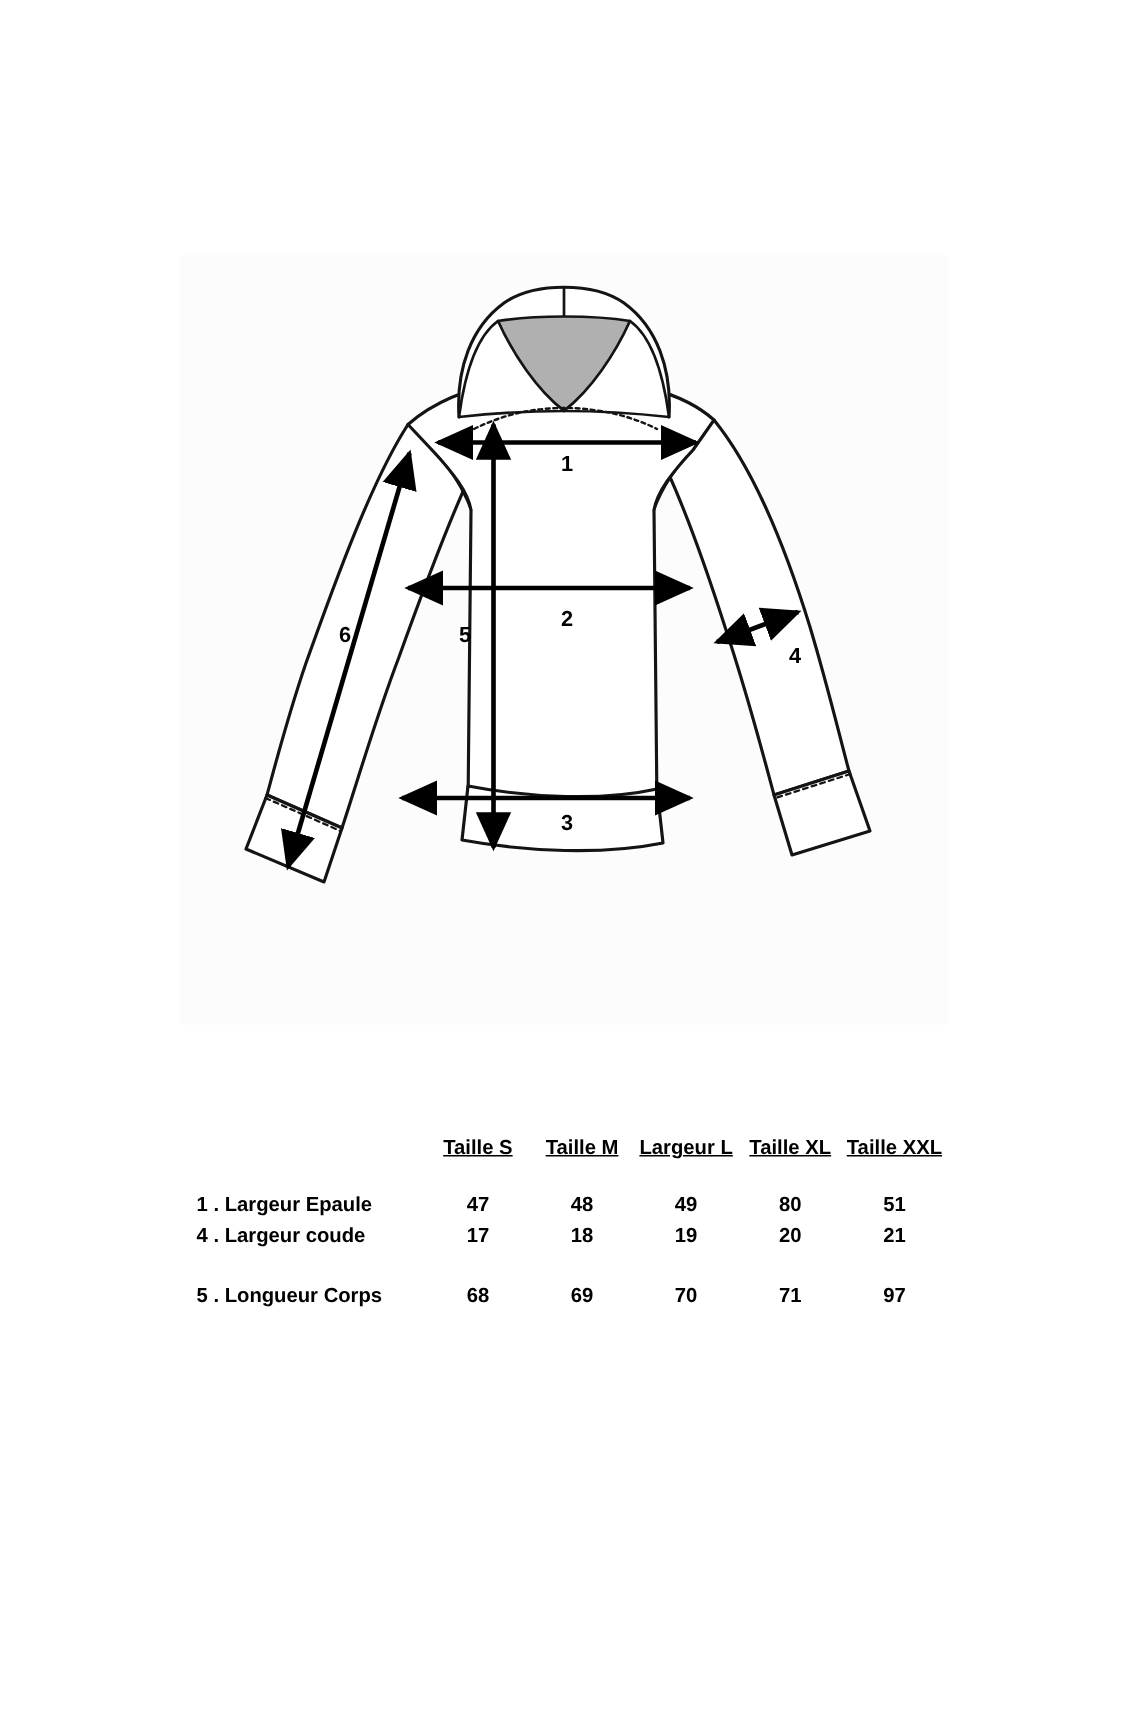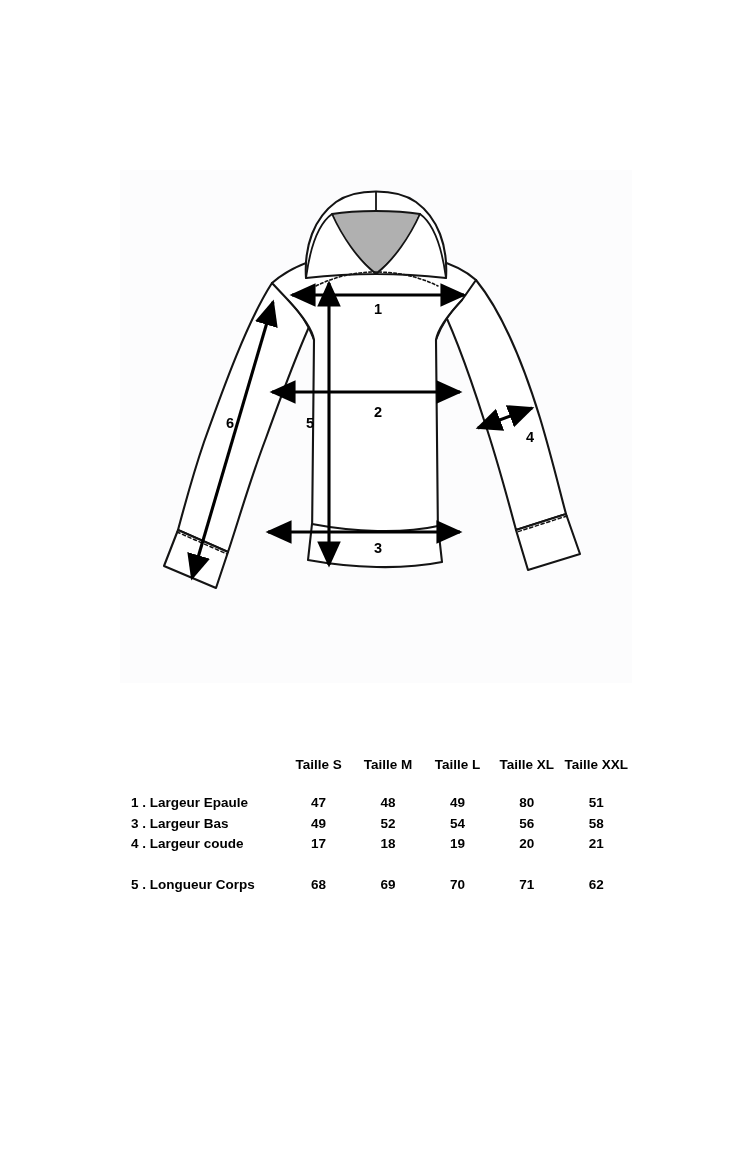--- a/index.html
+++ b/index.html
@@ -52,20 +52,21 @@
     margin: 0;
     font-weight: bold;
     line-height: 20.4px;
     height: 20.4px;
     white-space: nowrap;
   }
   #size-table thead th {
     padding-bottom: 18px;
     text-align: center;
     vertical-align: bottom;
+    text-decoration: underline;
   }
   #size-table thead th.corner-cell {
     text-align: left;
   }
   #size-table td.row-label {
     text-align: left;
     padding-right: 8px;
   }
   #size-table td.value-cell {
     text-align: center;
@@ -187,43 +188,35 @@
     <col class="size-col">
     <col class="size-col">
     <col class="size-col">
     <col class="size-col">
   </colgroup>
   <thead>
     <tr>
       <th class="corner-cell"></th>
       <th>Taille S</th>
       <th>Taille M</th>
-      <th>Taille L</th>
+      <th>Largeur L</th>
       <th>Taille XL</th>
       <th>Taille XXL</th>
     </tr>
   </thead>
   <tbody>
     <tr>
       <td class="row-label">1 . Largeur Epaule</td>
       <td class="value-cell">47</td>
       <td class="value-cell">48</td>
       <td class="value-cell">49</td>
       <td class="value-cell">80</td>
       <td class="value-cell">51</td>
     </tr>
     <tr>
-      <td class="row-label">3 . Largeur Bas</td>
-      <td class="value-cell">49</td>
-      <td class="value-cell">52</td>
-      <td class="value-cell">54</td>
-      <td class="value-cell">56</td>
-      <td class="value-cell">58</td>
-    </tr>
-    <tr>
       <td class="row-label">4 . Largeur coude</td>
       <td class="value-cell">17</td>
       <td class="value-cell">18</td>
       <td class="value-cell">19</td>
       <td class="value-cell">20</td>
       <td class="value-cell">21</td>
     </tr>
 
     <tr class="spacer-row">
       <td></td>
@@ -233,16 +226,16 @@
       <td></td>
       <td></td>
     </tr>
 
     <tr>
       <td class="row-label">5 . Longueur Corps</td>
       <td class="value-cell">68</td>
       <td class="value-cell">69</td>
       <td class="value-cell">70</td>
       <td class="value-cell">71</td>
-      <td class="value-cell">62</td>
+      <td class="value-cell">97</td>
     </tr>
   </tbody>
 </table>
 
 </body></html>

